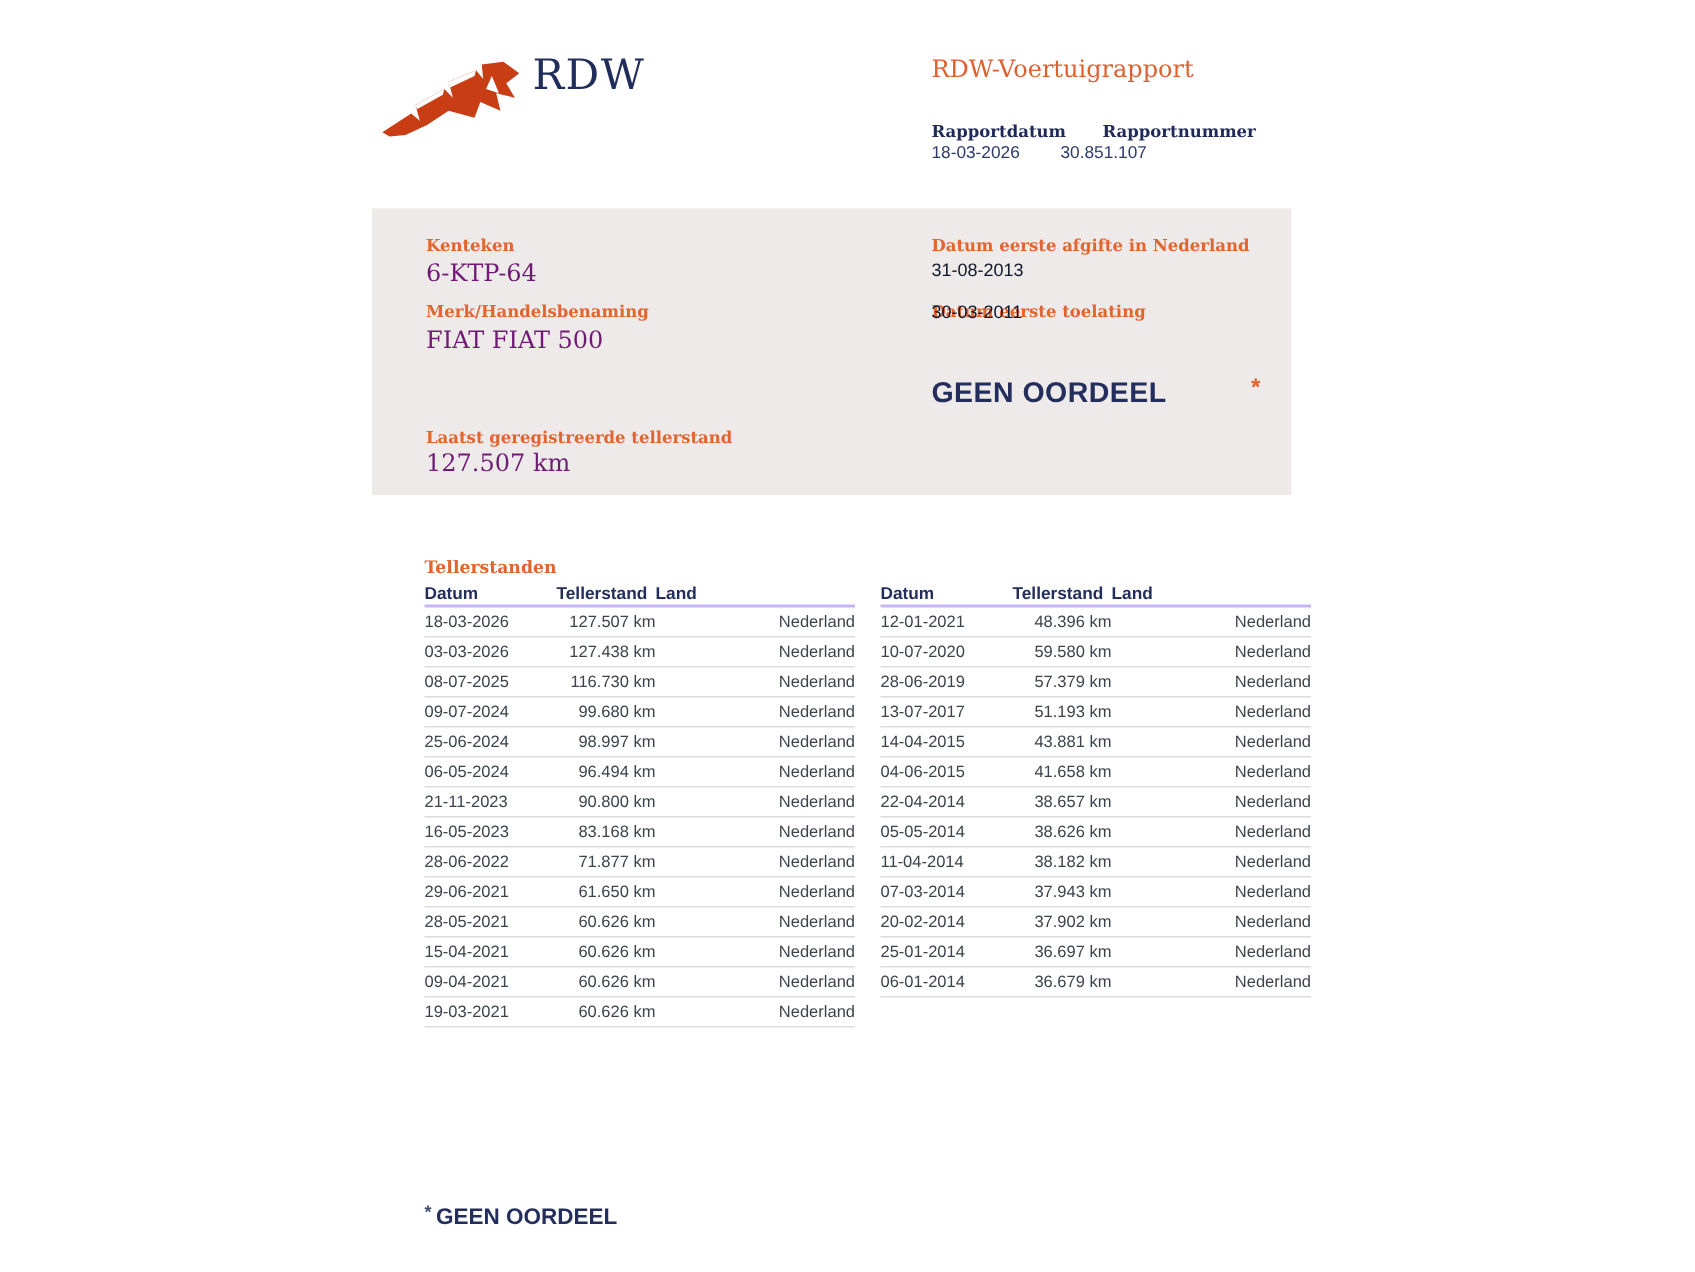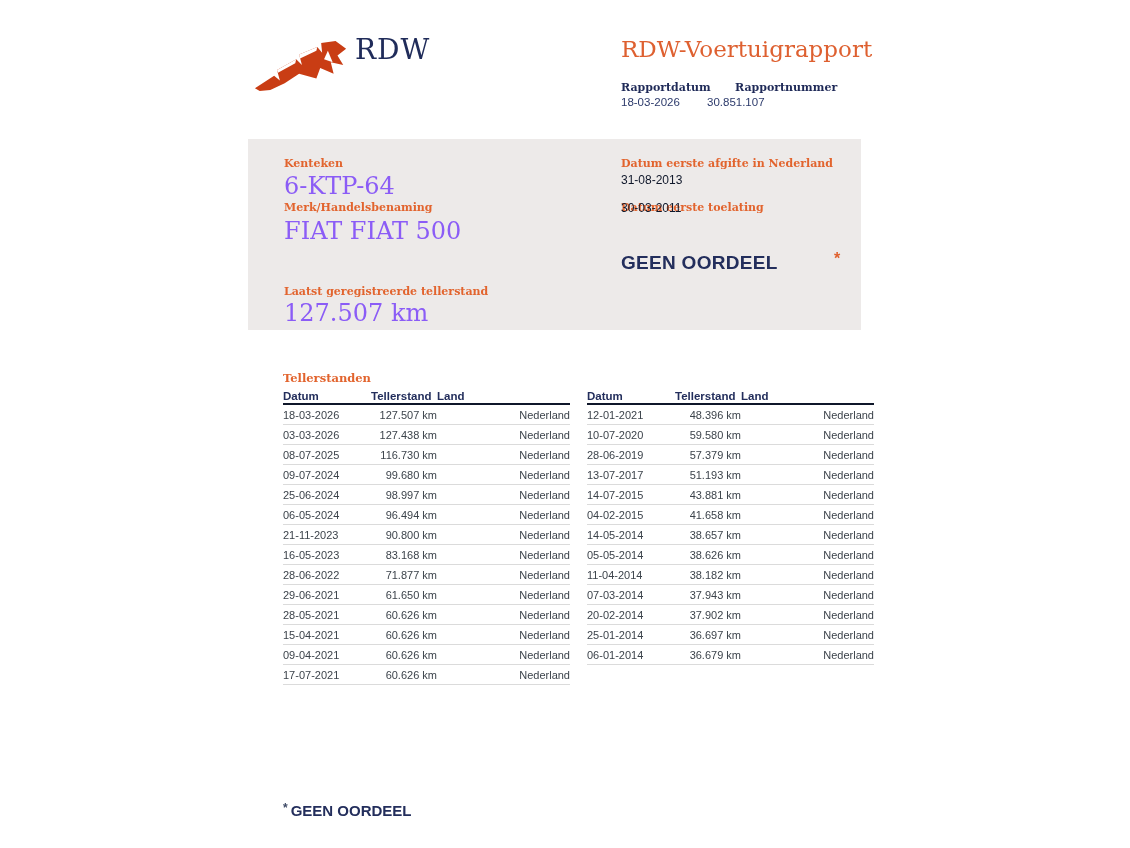--- a/index.html
+++ b/index.html
@@ -4,42 +4,42 @@
 <style>
   html,body{margin:0;padding:0;background:#ffffff;}
   #page{position:relative;width:1130px;height:848px;background:#ffffff;overflow:hidden;
         font-family:"Liberation Sans",sans-serif;margin-top:27px;}
 
   
   .logo-svg{position:absolute;left:253px;top:12px;width:96px;height:58px;}
   .logo-word{position:absolute;left:355px;top:6px;font-family:"DejaVu Serif",serif;
              font-size:28px;color:#202C5A;letter-spacing:1px;}
   .report-title{position:absolute;left:621px;top:9px;font-family:"DejaVu Serif",serif;
-                font-size:23px;font-weight:500;color:#DE6030;text-align:center;}
+                font-size:16px;font-weight:500;color:#DE6030;text-align:center;}
   .meta-label{position:absolute;font-family:"DejaVu Serif",serif;font-weight:bold;
               font-size:11px;color:#1F2A58;}
   .meta-value{position:absolute;font-size:11.5px;color:#2C3A6B;}
 
   
   .summary-box{position:absolute;left:248px;top:112px;width:613px;height:191px;background:#EDEAE9;}
   .fld-label{position:absolute;font-family:"DejaVu Serif",serif;font-weight:bold;
              font-size:11px;color:#E2642E;}
-  .fld-big{position:absolute;font-family:"DejaVu Serif",serif;font-size:24px;color:#8b5cf6;}
+  .fld-big{position:absolute;font-family:"DejaVu Serif",serif;font-size:16px;color:#701a75;}
   .fld-value{position:absolute;font-size:12px;color:#0f172a;}
   .verdict{position:absolute;left:373px;top:113px;font-size:19px;font-weight:bold;
            color:#232E5C;letter-spacing:0.3px;}
   .verdict-star{position:absolute;left:586px;top:111px;font-size:16px;font-weight:bold;color:#E0612F;}
 
   
   .section-title{position:absolute;left:283px;top:344px;font-family:"DejaVu Serif",serif;
                  font-weight:bold;font-size:11.5px;color:#E2642E;}
   .tables-wrap{position:absolute;left:283px;top:361px;display:flex;gap:17px;}
   .odo-table{width:287px;}
   .thead{display:grid;grid-template-columns:88px 66px 1fr;height:15px;
-         border-bottom:2px solid #0f172a;align-items:end;}
+         border-bottom:2px solid #c4b5fd;align-items:end;}
   .thead span{font-weight:bold;font-size:11.5px;color:#232E5C;line-height:13px;}
   .thead .h2{}
   .trow{display:grid;grid-template-columns:88px 66px 1fr;height:19px;align-items:center;
         border-bottom:1px solid #DBDBDB;}
   .tcell{font-size:11px;color:#3C434B;}
   .tcell.c1{text-align:right;}
   .tcell.c2{text-align:right;}
 
   
   .footnote-head{position:absolute;left:283px;top:774px;font-size:15px;font-weight:bold;color:#232E5C;}
@@ -150,21 +150,21 @@
             <span class="tcell c0">15-04-2021</span>
             <span class="tcell c1">60.626 km</span>
             <span class="tcell c2">Nederland</span>
           </div>
           <div class="trow">
             <span class="tcell c0">09-04-2021</span>
             <span class="tcell c1">60.626 km</span>
             <span class="tcell c2">Nederland</span>
           </div>
           <div class="trow">
-            <span class="tcell c0">17-07-2021</span>
+            <span class="tcell c0">19-03-2021</span>
             <span class="tcell c1">60.626 km</span>
             <span class="tcell c2">Nederland</span>
           </div>
         </div>
     </div>
     <div class="odo-table">
       <div class="thead">
         <span>Datum</span>
         <span>Tellerstand</span>
         <span class="h2">Land</span>
@@ -184,31 +184,31 @@
             <span class="tcell c0">28-06-2019</span>
             <span class="tcell c1">57.379 km</span>
             <span class="tcell c2">Nederland</span>
           </div>
           <div class="trow">
             <span class="tcell c0">13-07-2017</span>
             <span class="tcell c1">51.193 km</span>
             <span class="tcell c2">Nederland</span>
           </div>
           <div class="trow">
-            <span class="tcell c0">14-07-2015</span>
+            <span class="tcell c0">14-04-2015</span>
             <span class="tcell c1">43.881 km</span>
             <span class="tcell c2">Nederland</span>
           </div>
           <div class="trow">
-            <span class="tcell c0">04-02-2015</span>
+            <span class="tcell c0">04-06-2015</span>
             <span class="tcell c1">41.658 km</span>
             <span class="tcell c2">Nederland</span>
           </div>
           <div class="trow">
-            <span class="tcell c0">14-05-2014</span>
+            <span class="tcell c0">22-04-2014</span>
             <span class="tcell c1">38.657 km</span>
             <span class="tcell c2">Nederland</span>
           </div>
           <div class="trow">
             <span class="tcell c0">05-05-2014</span>
             <span class="tcell c1">38.626 km</span>
             <span class="tcell c2">Nederland</span>
           </div>
           <div class="trow">
             <span class="tcell c0">11-04-2014</span>

